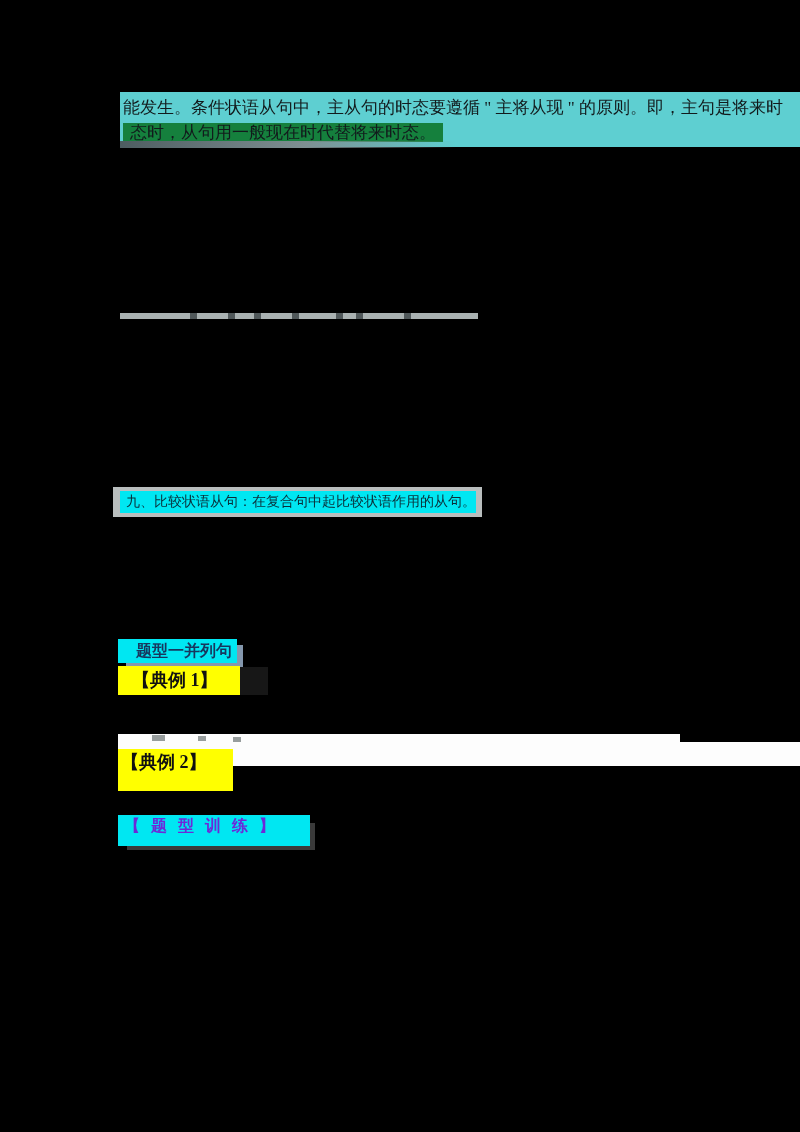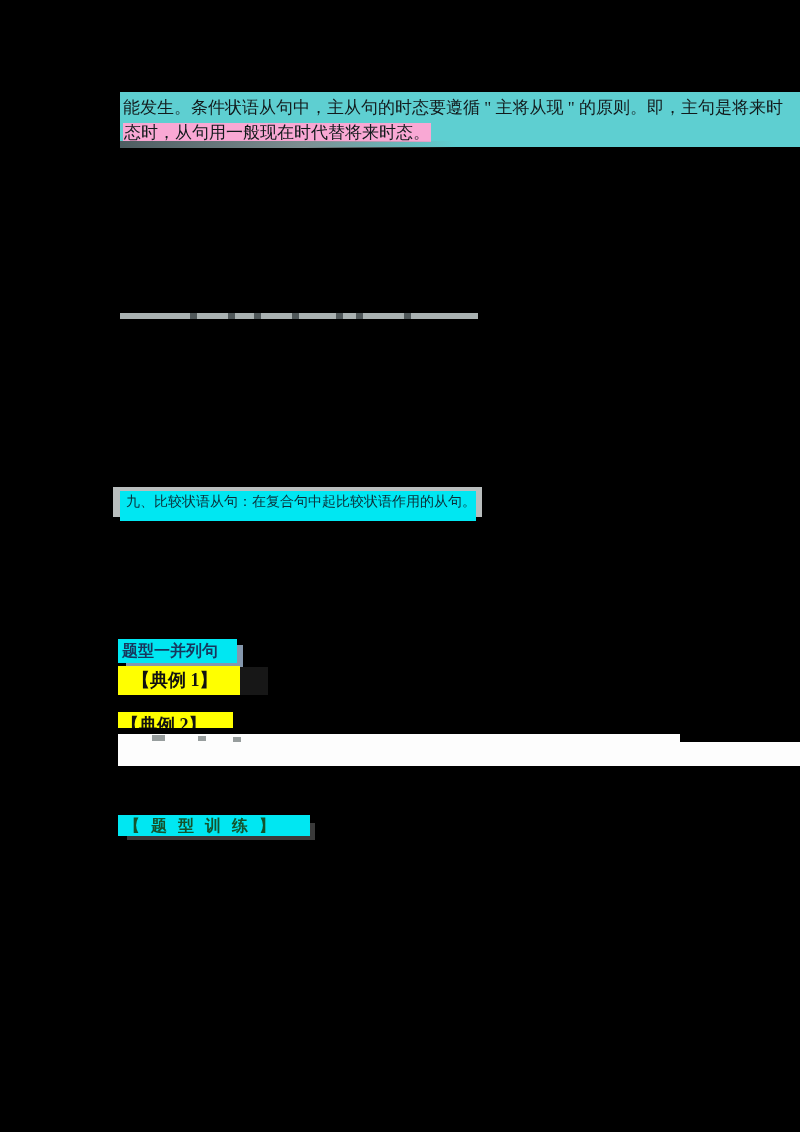--- a/index.html
+++ b/index.html
@@ -14,68 +14,68 @@
 
   
   .para-block{
     left:120px;top:92px;width:680px;height:55px;
     background:#5ecfd1;
     color:#121a1c;
     font-size:17px;
   }
   .para-line1{position:absolute;left:3px;top:3px;width:676px;height:25px;line-height:25px;white-space:nowrap;overflow:hidden;}
   .para-line2{position:absolute;left:3px;top:29px;height:24px;line-height:24px;white-space:nowrap;}
-  .para-line2 .hl{background:#f9a8d4;padding:0 1px;}
+  .para-line2 .hl{background:#15803d;padding:0 7px;}
   .para-smudge{
     left:120px;top:141px;width:336px;height:7px;
     background:linear-gradient(to right,#4e5d61,#7e8f92 55%,rgba(94,207,209,0));
   }
 
   
   .band8{left:120px;top:313px;width:358px;height:6px;background:#a9b1b1;}
   .band8 .sq{position:absolute;top:0;width:7px;height:6px;background:#50585a;}
 
   
   .cyan-line{
     background:#00e7f2;
     color:#0a2e38;
     white-space:nowrap;overflow:hidden;
   }
   .h8{left:118px;top:319px;width:362px;height:18px;font-size:14px;line-height:18px;padding-left:6px;box-sizing:border-box;}
   .h9frame{left:113px;top:487px;width:369px;height:30px;background:#b9bebe;}
-  .h9{left:120px;top:491px;width:356px;height:30px;font-size:14px;line-height:22px;padding-left:6px;box-sizing:border-box;}
+  .h9{left:120px;top:491px;width:356px;height:22px;font-size:14px;line-height:22px;padding-left:6px;box-sizing:border-box;}
 
   
   .qtype{
     left:118px;top:639px;width:119px;height:24px;
-    font-size:16px;line-height:24px;padding-left:4px;box-sizing:border-box;
+    font-size:16px;line-height:24px;padding-left:18px;box-sizing:border-box;
     color:#17375e;font-weight:bold;
     box-shadow:7px 5px 0 -1px #8497ad;
   }
 
   
   .yellow-label{
     background:#ffff00;color:#111111;
     font-size:18px;font-weight:bold;
     white-space:nowrap;overflow:hidden;box-sizing:border-box;
   }
   .ex1{left:118px;top:666px;width:122px;height:29px;line-height:29px;padding-left:14px;}
   .ex1-shadow{left:240px;top:667px;width:28px;height:28px;background:#171717;}
-  .ex2{left:118px;top:712px;width:115px;height:16px;line-height:27px;padding-left:3px;}
+  .ex2{left:118px;top:749px;width:115px;height:42px;line-height:27px;padding-left:3px;}
 
   
   .white1{left:118px;top:734px;width:562px;height:32px;background:#fdfdfd;}
   .white2{left:680px;top:742px;width:120px;height:24px;background:#fdfdfd;}
   .remnant{background:#979d9d;}
 
   
   .training{
-    left:118px;top:815px;width:192px;height:21px;
+    left:118px;top:815px;width:192px;height:31px;
     font-size:16px;line-height:21px;letter-spacing:11px;padding-left:6px;box-sizing:border-box;
-    font-weight:bold;color:#14532d;
+    font-weight:bold;color:#6d28d9;
     box-shadow:7px 6px 0 -2px #3a3a3a;
   }
 </style>
 </head>
 <body>
 
 <div id="canvas">
 
   <div class="abs para-block">
     <div class="para-line1">能发生。条件状语从句中，主从句的时态要遵循 " 主将从现 " 的原则。即，主句是将来时</div>

